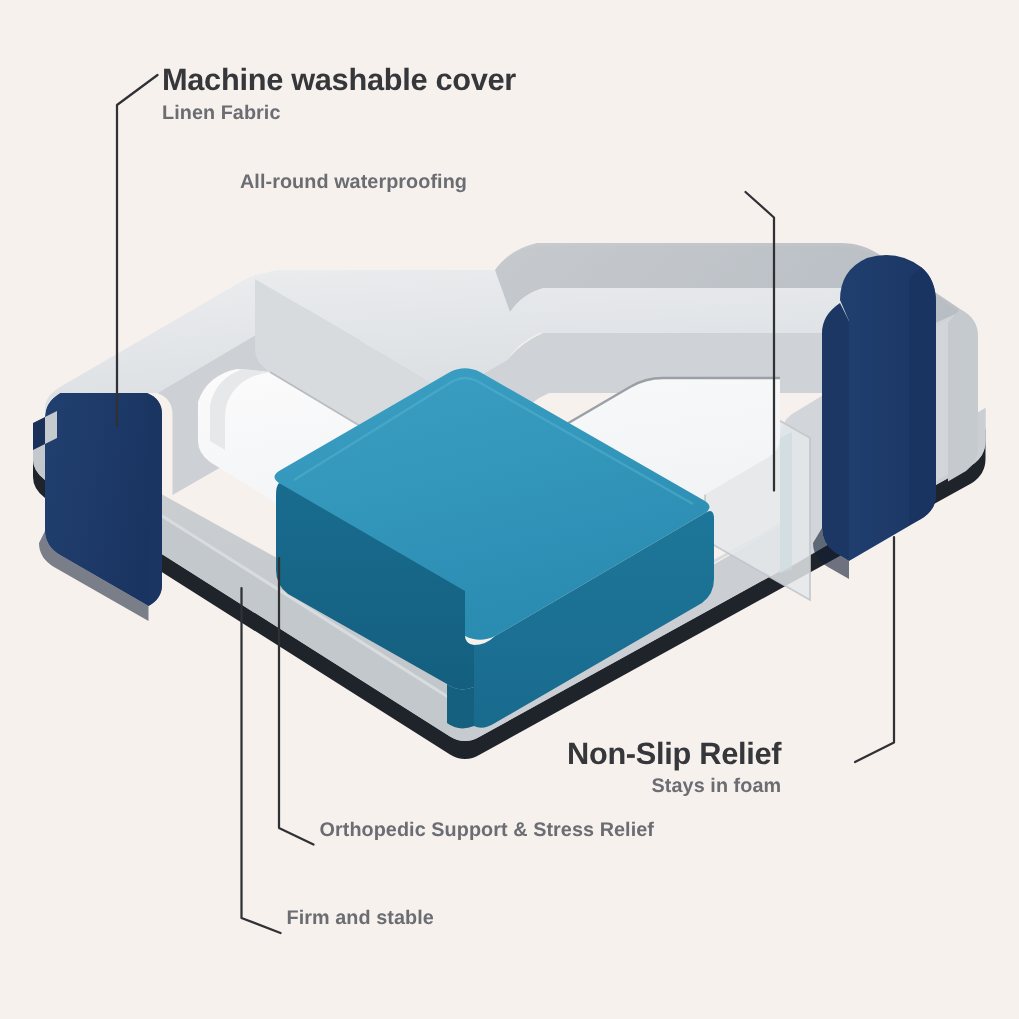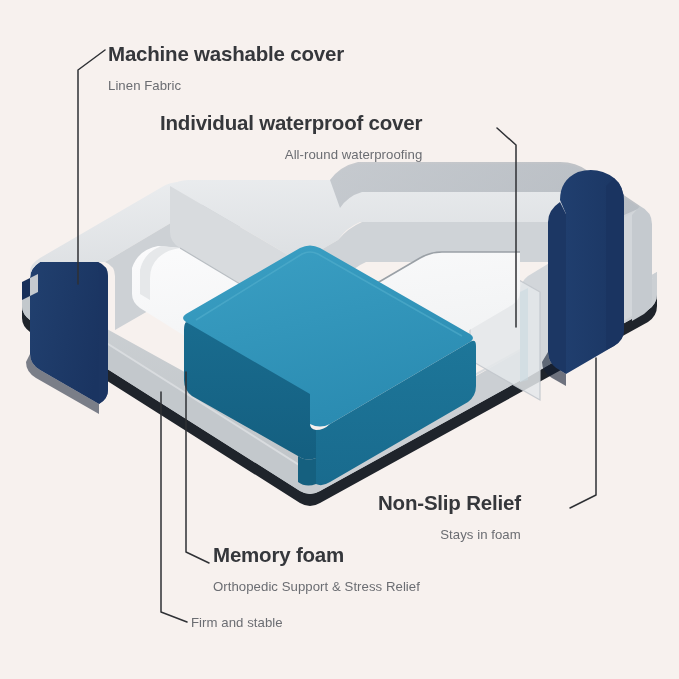--- a/index.html
+++ b/index.html
@@ -32,25 +32,25 @@
   }
   .callout .ttl {
     font-size: 20.5px;
     font-weight: bold;
     color: #35373b;
     letter-spacing: -0.2px;
     line-height: 1.12;
   }
   .callout .sub {
     font-size: 13.2px;
-    font-weight: normal;
+    font-weight: bold;
     color: #6b6d72;
     letter-spacing: 0.05px;
     line-height: 1.2;
-    margin-top: 12px;
+    margin-top: 1px;
   }
   .align-left { text-align: left; }
   .align-right { text-align: right; }
 
   
   #c-washable { left: 108px; top: 43px; }
   #c-waterproof { left: 160px; top: 112px; }
   #c-nonslip { left: 378px; top: 492px; }
   #c-memory  { left: 213px; top: 544px; }
   #c-support { left: 191px; top: 603px; }
@@ -206,31 +206,29 @@
       <path d="M 161,392 L 161,612 L 187,622"></path>
     </g>
   </svg>
 
   <div class="callout align-left" id="c-washable">
     <div class="ttl">Machine washable cover</div>
     <div class="sub">Linen Fabric</div>
   </div>
 
   <div class="callout align-right" id="c-waterproof">
-    <div class="ttl">Individual waterproof cover</div>
     <div class="sub">All-round waterproofing</div>
   </div>
 
   <div class="callout align-right" id="c-nonslip">
     <div class="ttl">Non-Slip Relief</div>
     <div class="sub">Stays in foam</div>
   </div>
 
   <div class="callout align-left" id="c-memory">
-    <div class="ttl">Memory foam</div>
     <div class="sub">Orthopedic Support &amp; Stress Relief</div>
   </div>
 
   <div class="callout align-left" id="c-support">
     <div class="sub">Firm and stable</div>
   </div>
 
 </div>
 
 </body></html>

